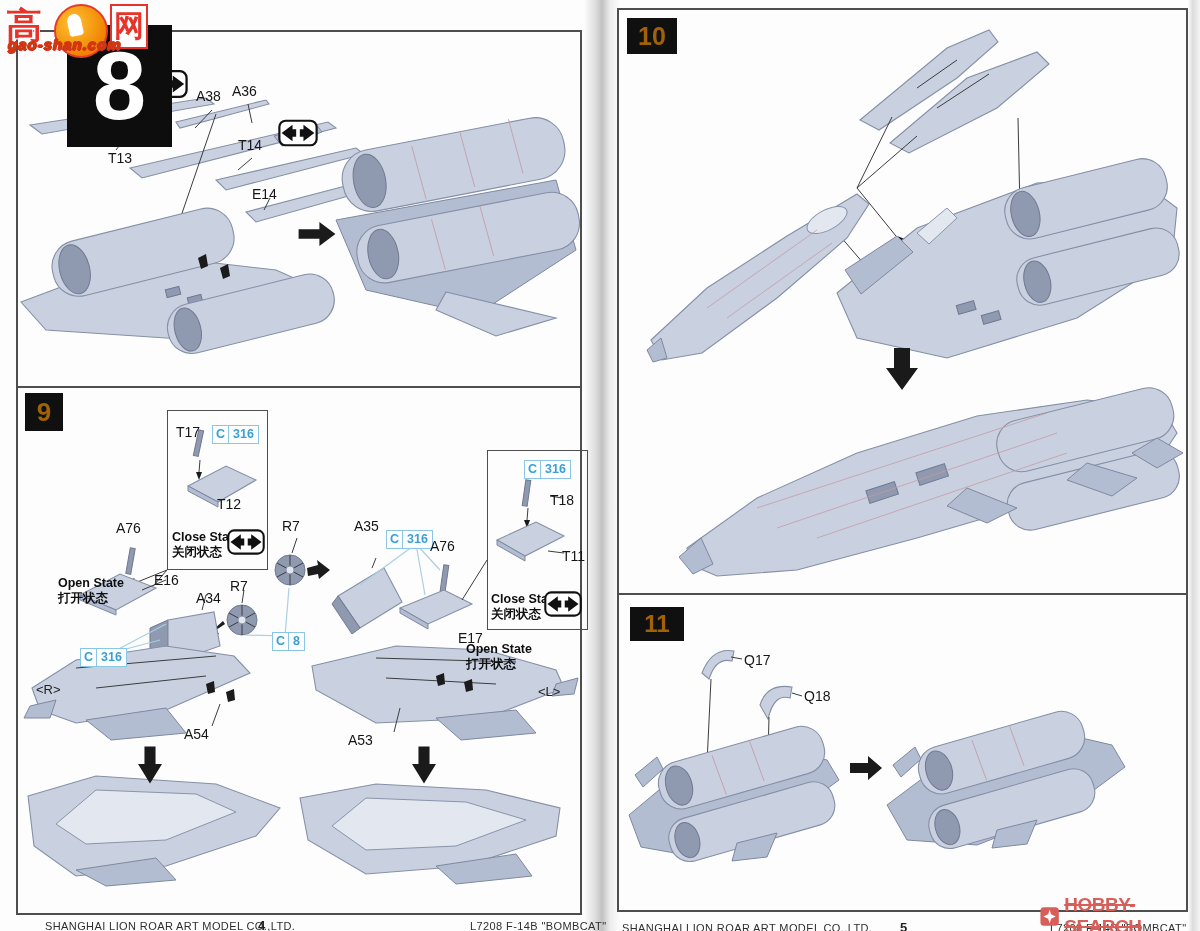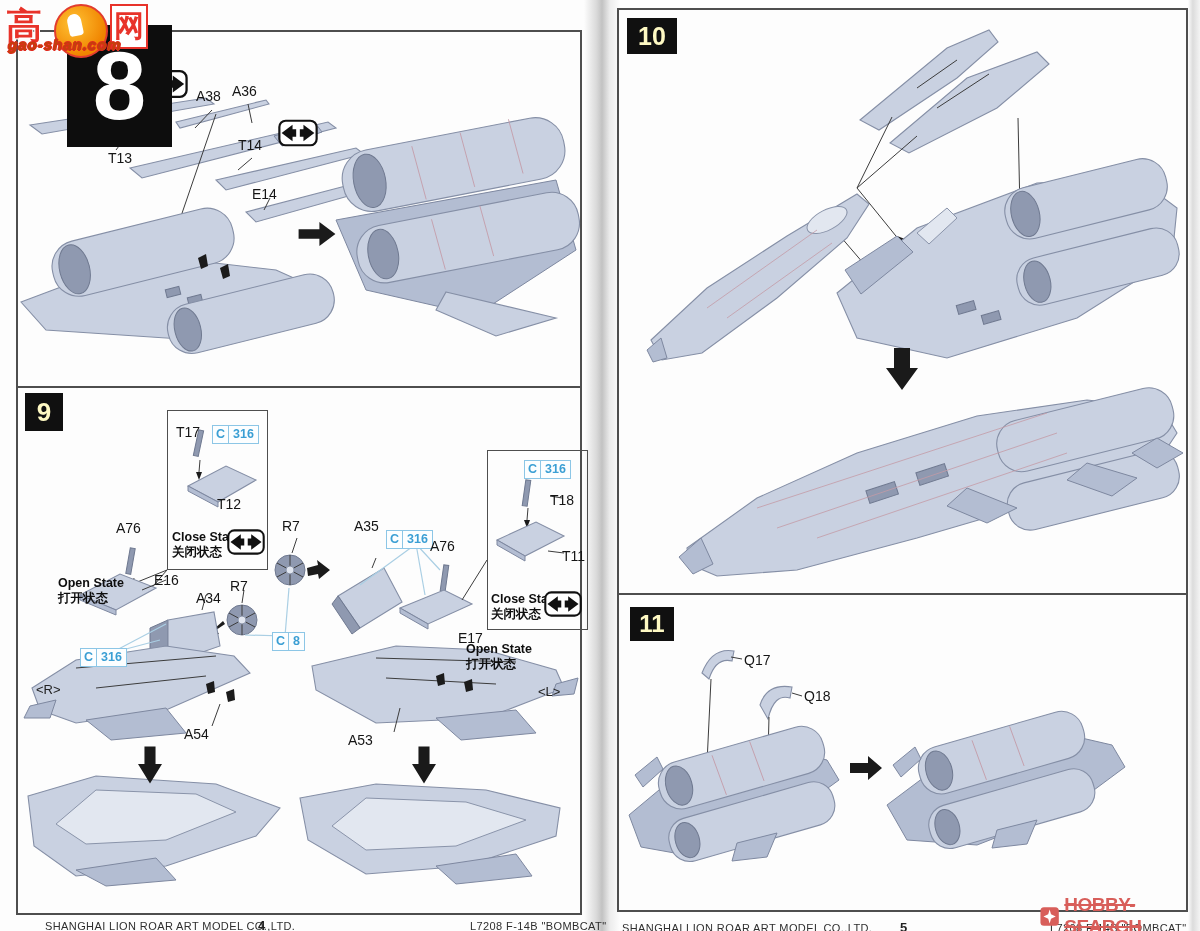--- a/index.html
+++ b/index.html
@@ -14,21 +14,21 @@
   .insetbox{position:absolute;border:1.5px solid #4e4e4e;box-sizing:border-box}
   .art{position:absolute}
   .p1{fill:#c9d1e1;stroke:#858fa6;stroke-width:1.1}
   .p2{fill:#b3bdd2;stroke:#7e88a0;stroke-width:1}
   .p3{fill:#e2e7f0;stroke:#8a94aa;stroke-width:1}
   .pd{fill:#8f99b0;stroke:#6f7990;stroke-width:1}
   .ln{stroke:#3c3c3c;stroke-width:1;fill:none}
   .lnb{stroke:#aacfe4;stroke-width:1.2;fill:none}
   .blk{fill:#1b1b1b}
   .red{stroke:#c49aa6;stroke-width:.8;fill:none}
-  .stepbox{position:absolute;background:#101010;color:#fef9c3;font-weight:bold;
+  .stepbox{position:absolute;background:#101010;color:#a16207;font-weight:bold;
            display:flex;align-items:center;justify-content:center}
   .lbl{position:absolute;font-size:14px;color:#151515;white-space:nowrap}
   .marker{position:absolute;font-size:13px;color:#222;white-space:nowrap}
   .state{position:absolute;font-size:12.5px;font-weight:bold;color:#0e0e0e;line-height:15px;white-space:nowrap}
   .callout{position:absolute;display:inline-flex;align-items:stretch;border:1px solid #8cc6e6;
            background:#fcfeff;color:#3b9fd4;font-size:12.5px;font-weight:bold;line-height:16px;height:17px}
   .callout .pfx{padding:0 3px;border-right:1px solid #8cc6e6}
   .callout .num{padding:0 4px}
   .mirror{position:absolute}
   .dirarrow{position:absolute}
@@ -409,21 +409,21 @@
       <path class="red" d="M360,139 L363,181 M400,136 L403,178"></path>
     </g>
     <g transform="rotate(-16 390 215)">
       <rect class="p1" x="310" y="193" width="170" height="44" rx="20"></rect>
       <ellipse class="pd" cx="328" cy="215" rx="12" ry="18"></ellipse>
     </g>
     <polygon class="p2" points="276,170 298,152 304,164 284,182"></polygon>
     <polygon class="p2" points="380,235 420,225 410,249 375,253"></polygon>
   </svg>
 
-  <div class="stepbox" style="left:630px;top:607px;width:44px;height:34px;font-size:24px">
+  <div class="stepbox" style="left:630px;top:607px;width:54px;height:34px;font-size:24px">
     <span>11</span>
   </div>
   <div class="lbl" style="left:744px;top:652px">Q17</div>
   <div class="lbl" style="left:804px;top:688px">Q18</div>
 
   <div class="foot" style="left:45px;top:920px">SHANGHAI LION ROAR ART MODEL CO.,LTD.</div>
   <div class="pgnum" style="left:258px;top:918px">4</div>
   <div class="foot" style="left:470px;top:920px">L7208   F-14B   "BOMBCAT"</div>
 
   <div class="foot" style="left:622px;top:922px">SHANGHAI LION ROAR ART MODEL CO.,LTD.</div>

